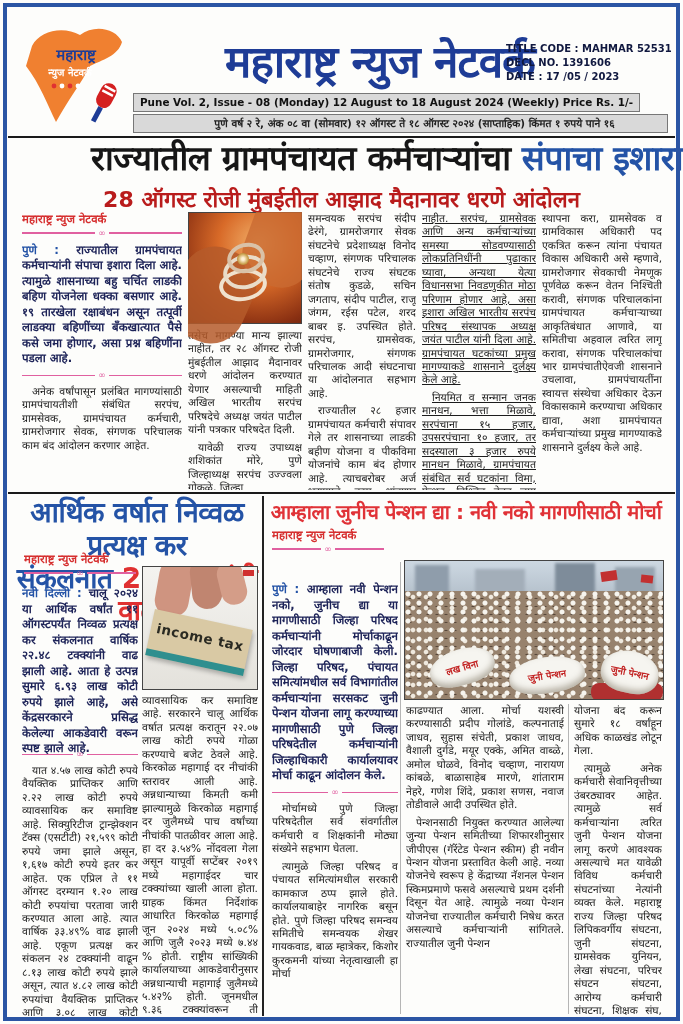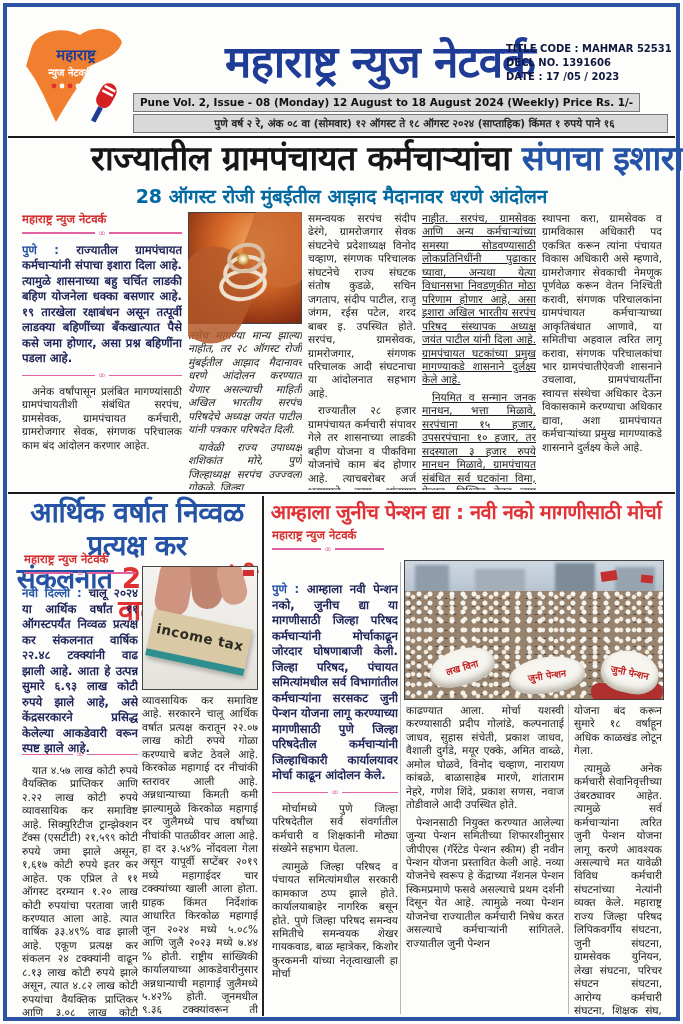--- a/index.html
+++ b/index.html
@@ -13,22 +13,22 @@
   .code-block{position:absolute;left:506px;top:42px;width:170px;font-size:10px;font-weight:bold;
        color:#10183f;line-height:1.4;}
   .bar{position:absolute;left:133px;width:505px;height:17px;background:#d9d9d9;border:1px solid #777;
        font-size:10.4px;font-weight:bold;text-align:center;line-height:17px;color:#111;}
   .bar.mr{color:#222;padding-left:28px;}
   .hrule{position:absolute;left:8px;right:8px;height:2px;background:#1a1a1a;}
   
   .lead-headline{position:absolute;left:0;right:0;top:139px;text-align:right;font-size:34px;
        font-weight:800;letter-spacing:-0.5px;line-height:1.15;}
   .hl-black{color:#161616;} .hl-blue{color:#2453a6;}
-  .lead-subhead{position:absolute;left:0;right:0;top:183px;text-align:center;font-size:19px;
-       font-weight:bold;color:#0369a1;}
+  .lead-subhead{position:absolute;left:0;right:0;top:183px;text-align:center;font-size:22px;
+       font-weight:bold;color:#b91c1c;}
   
   .col{position:absolute;font-size:10.6px;line-height:1.27;text-align:justify;overflow:hidden;}
   .col p{margin:0 0 4px 0;}
   .col p.ind{text-indent:10px;}
   .byline{font-size:11.5px;font-weight:bold;color:#d62f2f;}
   .orn{display:flex;align-items:center;color:#e060a0;font-size:9px;margin:2px 0 5px 0;}
   .orn::before,.orn::after{content:"";flex:1;height:1.5px;background:#e060a0;}
   .orn span{margin:0 3px;line-height:1;}
   .intro{font-weight:bold;color:#1d2358;font-size:11.6px;line-height:1.34;}
   .city{color:#2453a6;font-weight:bold;}
@@ -131,21 +131,21 @@
   <div class="orn">
       <span>∞</span>
     </div>
   <p class="intro"><span class="city">पुणे :</span> <span>राज्यातील ग्रामपंचायत कर्मचाऱ्यांनी संपाचा इशारा दिला आहे. त्यामुळे शासनाच्या बहु चर्चित लाडकी बहिण योजनेला धक्का बसणार आहे. १९ तारखेला रक्षाबंधन असून तत्पूर्वी लाडक्या बहिणींच्या बँकखात्यात पैसे कसे जमा होणार, असा प्रश्न बहिणींना पडला आहे.</span></p>
   <div class="orn">
       <span>∞</span>
     </div>
   <p class="ind">अनेक वर्षांपासून प्रलंबित मागण्यांसाठी ग्रामपंचायतीशी संबंधित सरपंच, ग्रामसेवक, ग्रामपंचायत कर्मचारी, ग्रामरोजगार सेवक, संगणक परिचालक काम बंद आंदोलन करणार आहेत.</p>
 </div>
 
-<div class="col" style="left:188px;top:212px;width:114px;height:278px;font-style:italic;">
+<div class="col" style="left:188px;top:212px;width:114px;height:278px;">
   <div class="photo-bangles">
     <div class="arm1"></div>
       <div class="arm2"></div>
     <div class="ring r2"></div>
       <div class="ring r1"></div>
     <div class="ring r3"></div>
       <div class="gem"></div>
   </div>
   <p>तसेच मागण्या मान्य झाल्या नाहीत, तर २८ ऑगस्ट रोजी मुंबईतील आझाद मैदानावर धरणे आंदोलन करण्यात येणार असल्याची माहिती अखिल भारतीय सरपंच परिषदेचे अध्यक्ष जयंत पाटील यांनी पत्रकार परिषदेत दिली.</p>
   <p class="ind">यावेळी राज्य उपाध्यक्ष शशिकांत मोरे, पुणे जिल्हाध्यक्ष सरपंच उज्ज्वला गोकुळे, जिल्हा</p>

